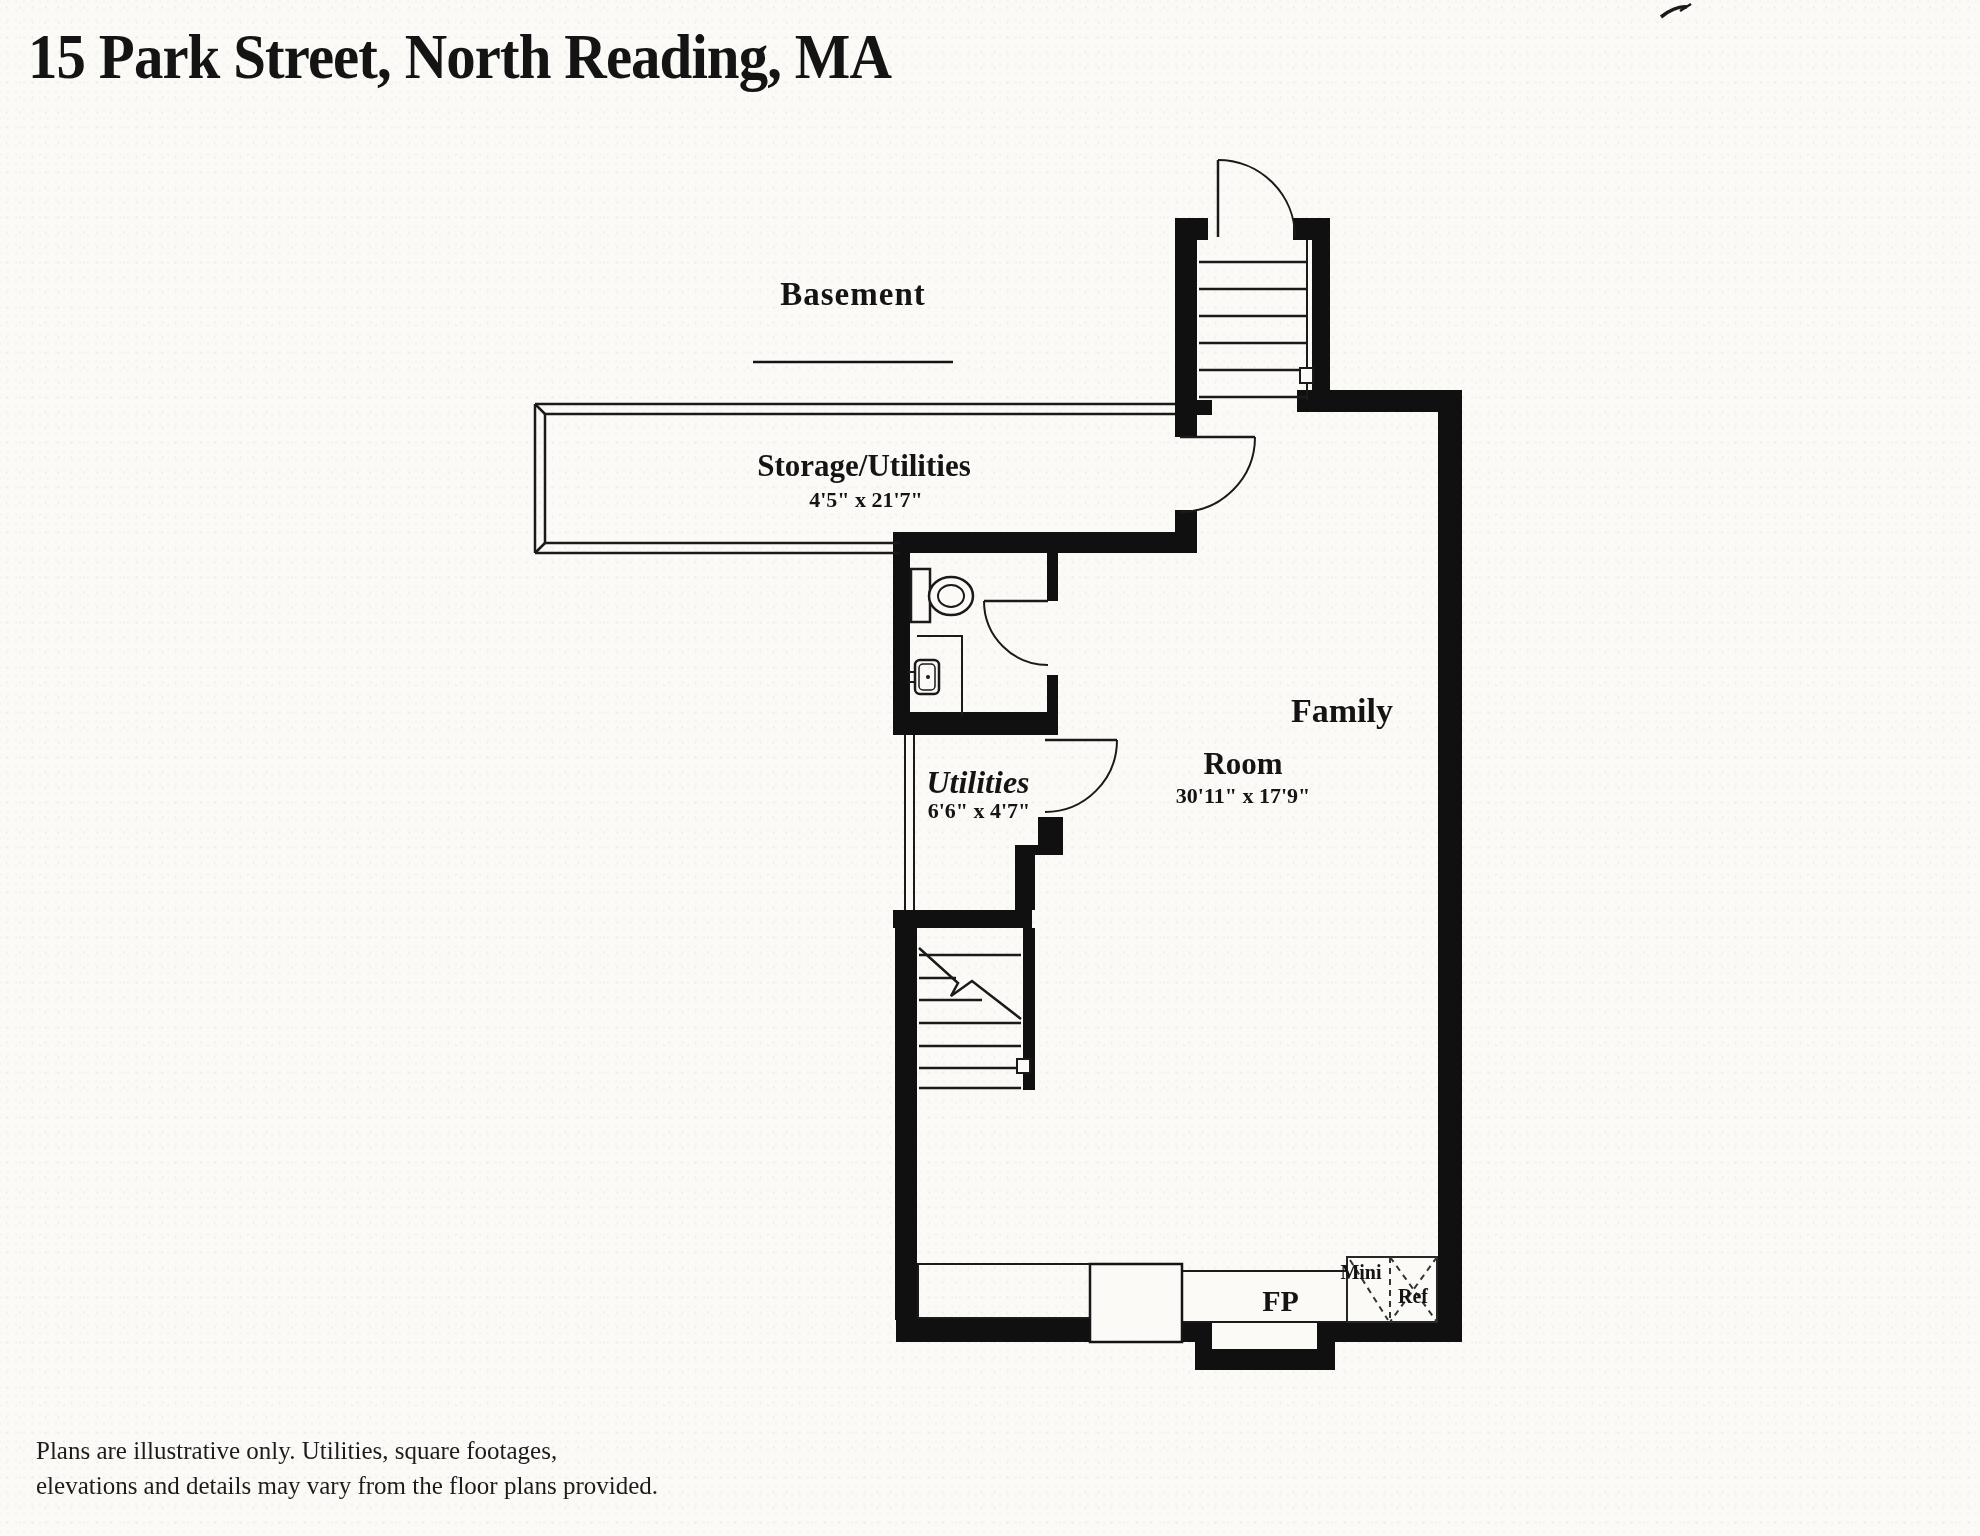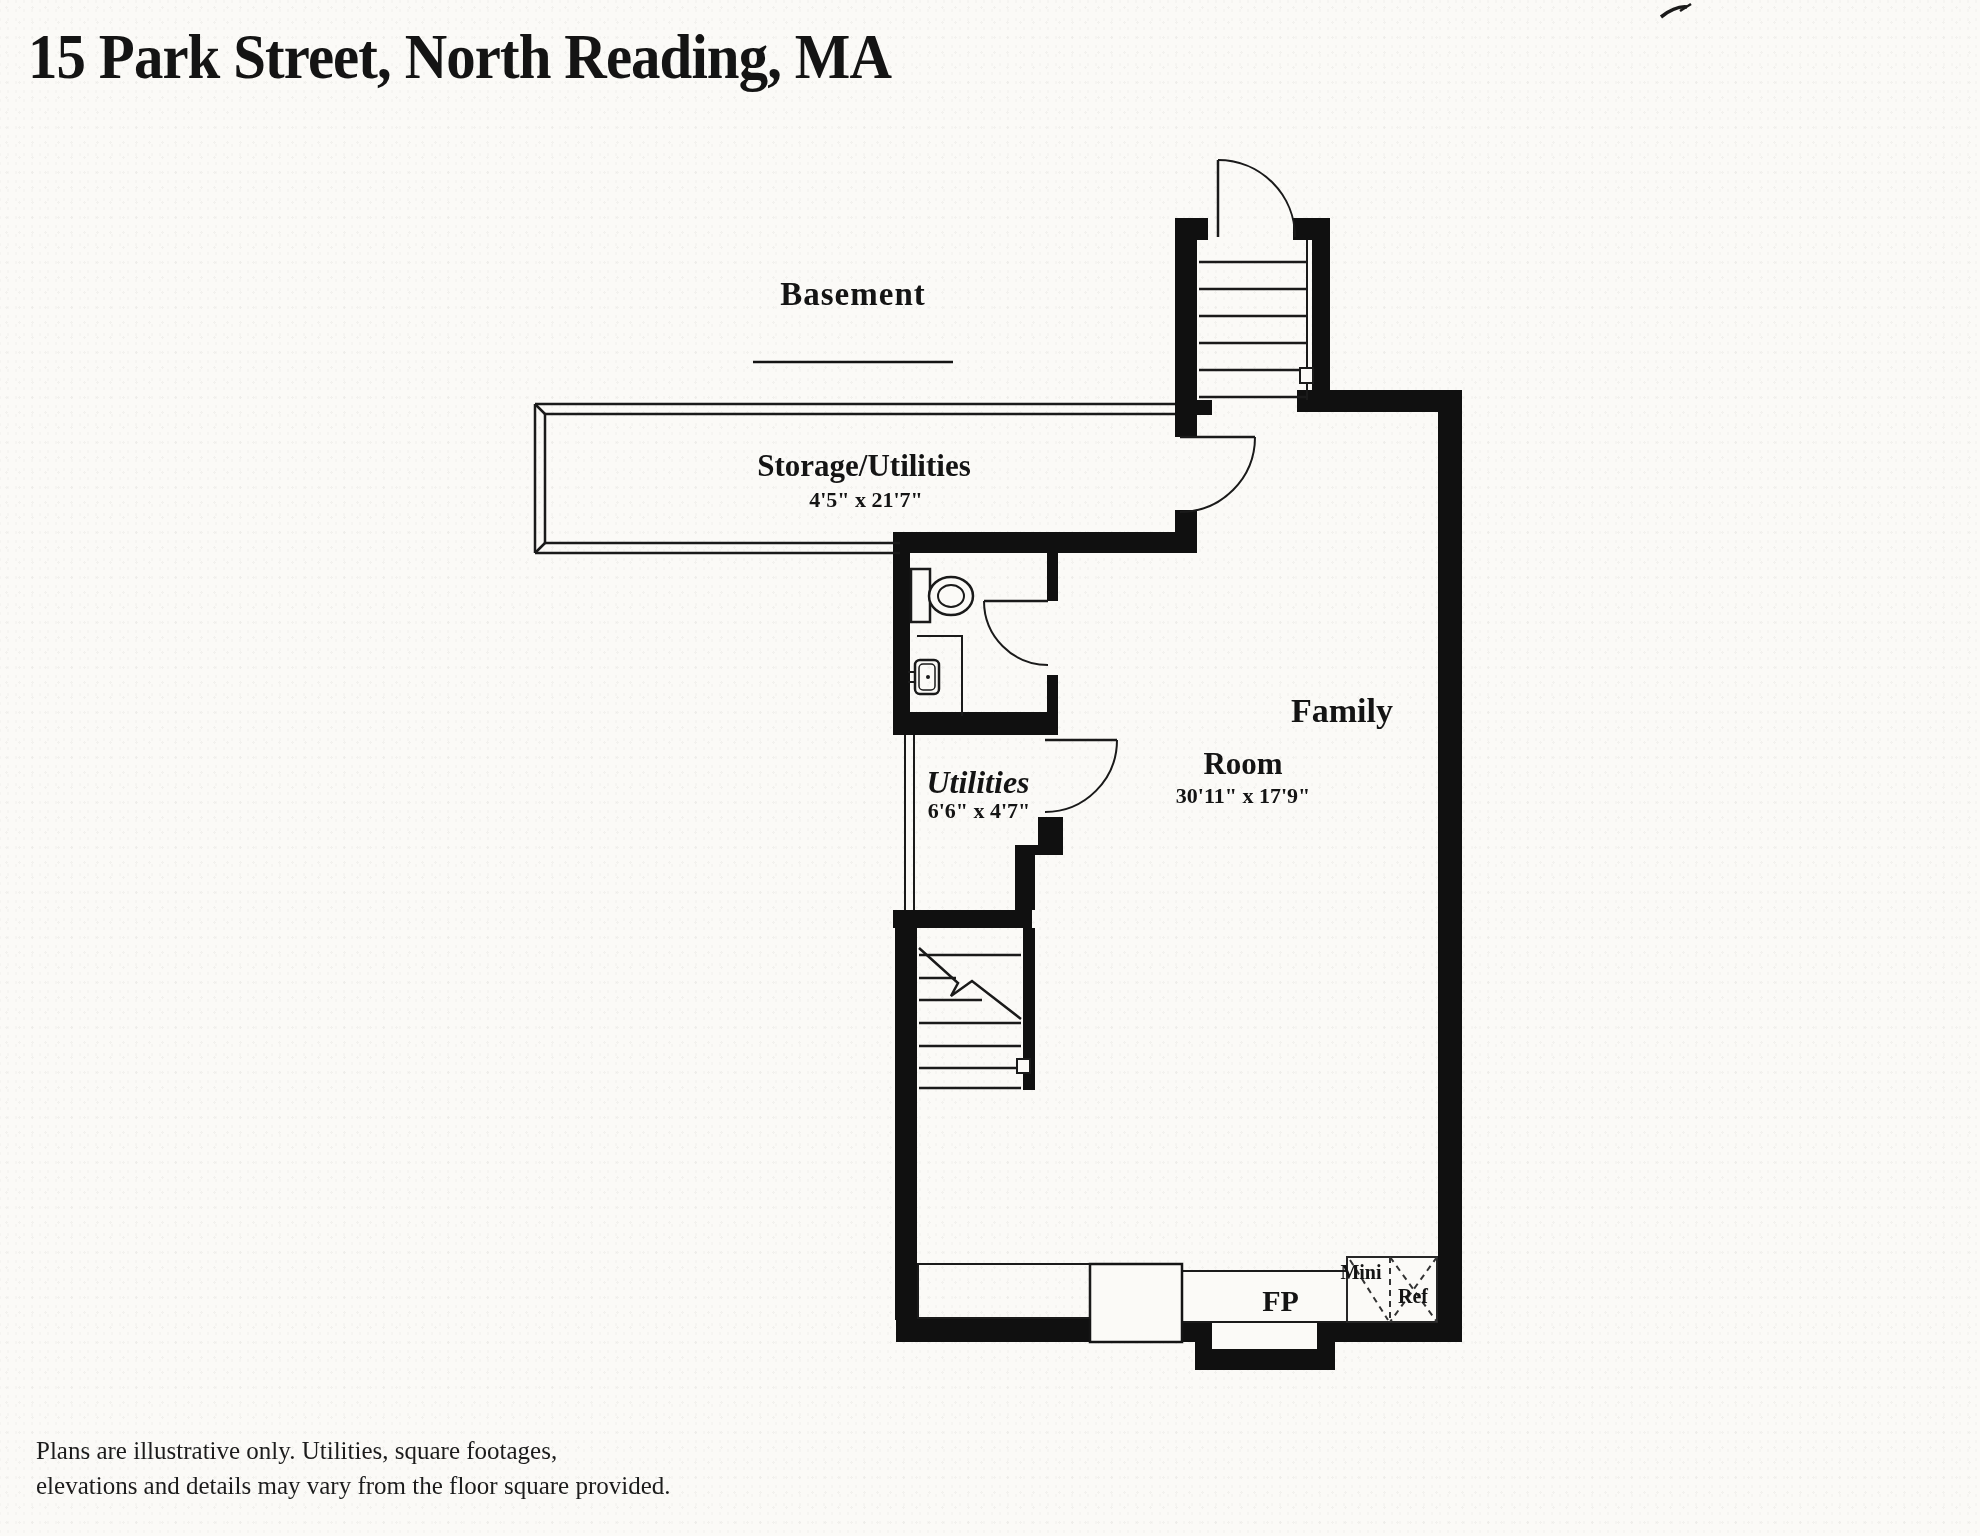--- a/index.html
+++ b/index.html
@@ -179,14 +179,14 @@
 
   <div class="lbl ctr" id="family-name1">Family</div>
   <div class="lbl ctr" id="family-name2">Room</div>
   <div class="lbl ctr" id="family-dims">30'11" x 17'9"</div>
 
   <div class="lbl ctr" id="fp-label">FP</div>
   <div class="lbl ctr" id="miniref-1">Mini</div>
   <div class="lbl ctr" id="miniref-2">Ref</div>
 
   <div class="footer" id="footer-1">Plans are illustrative only. Utilities, square footages,</div>
-  <div class="footer" id="footer-2">elevations and details may vary from the floor square provided.</div>
+  <div class="footer" id="footer-2">elevations and details may vary from the floor plans provided.</div>
 </div>
 
 </body></html>

